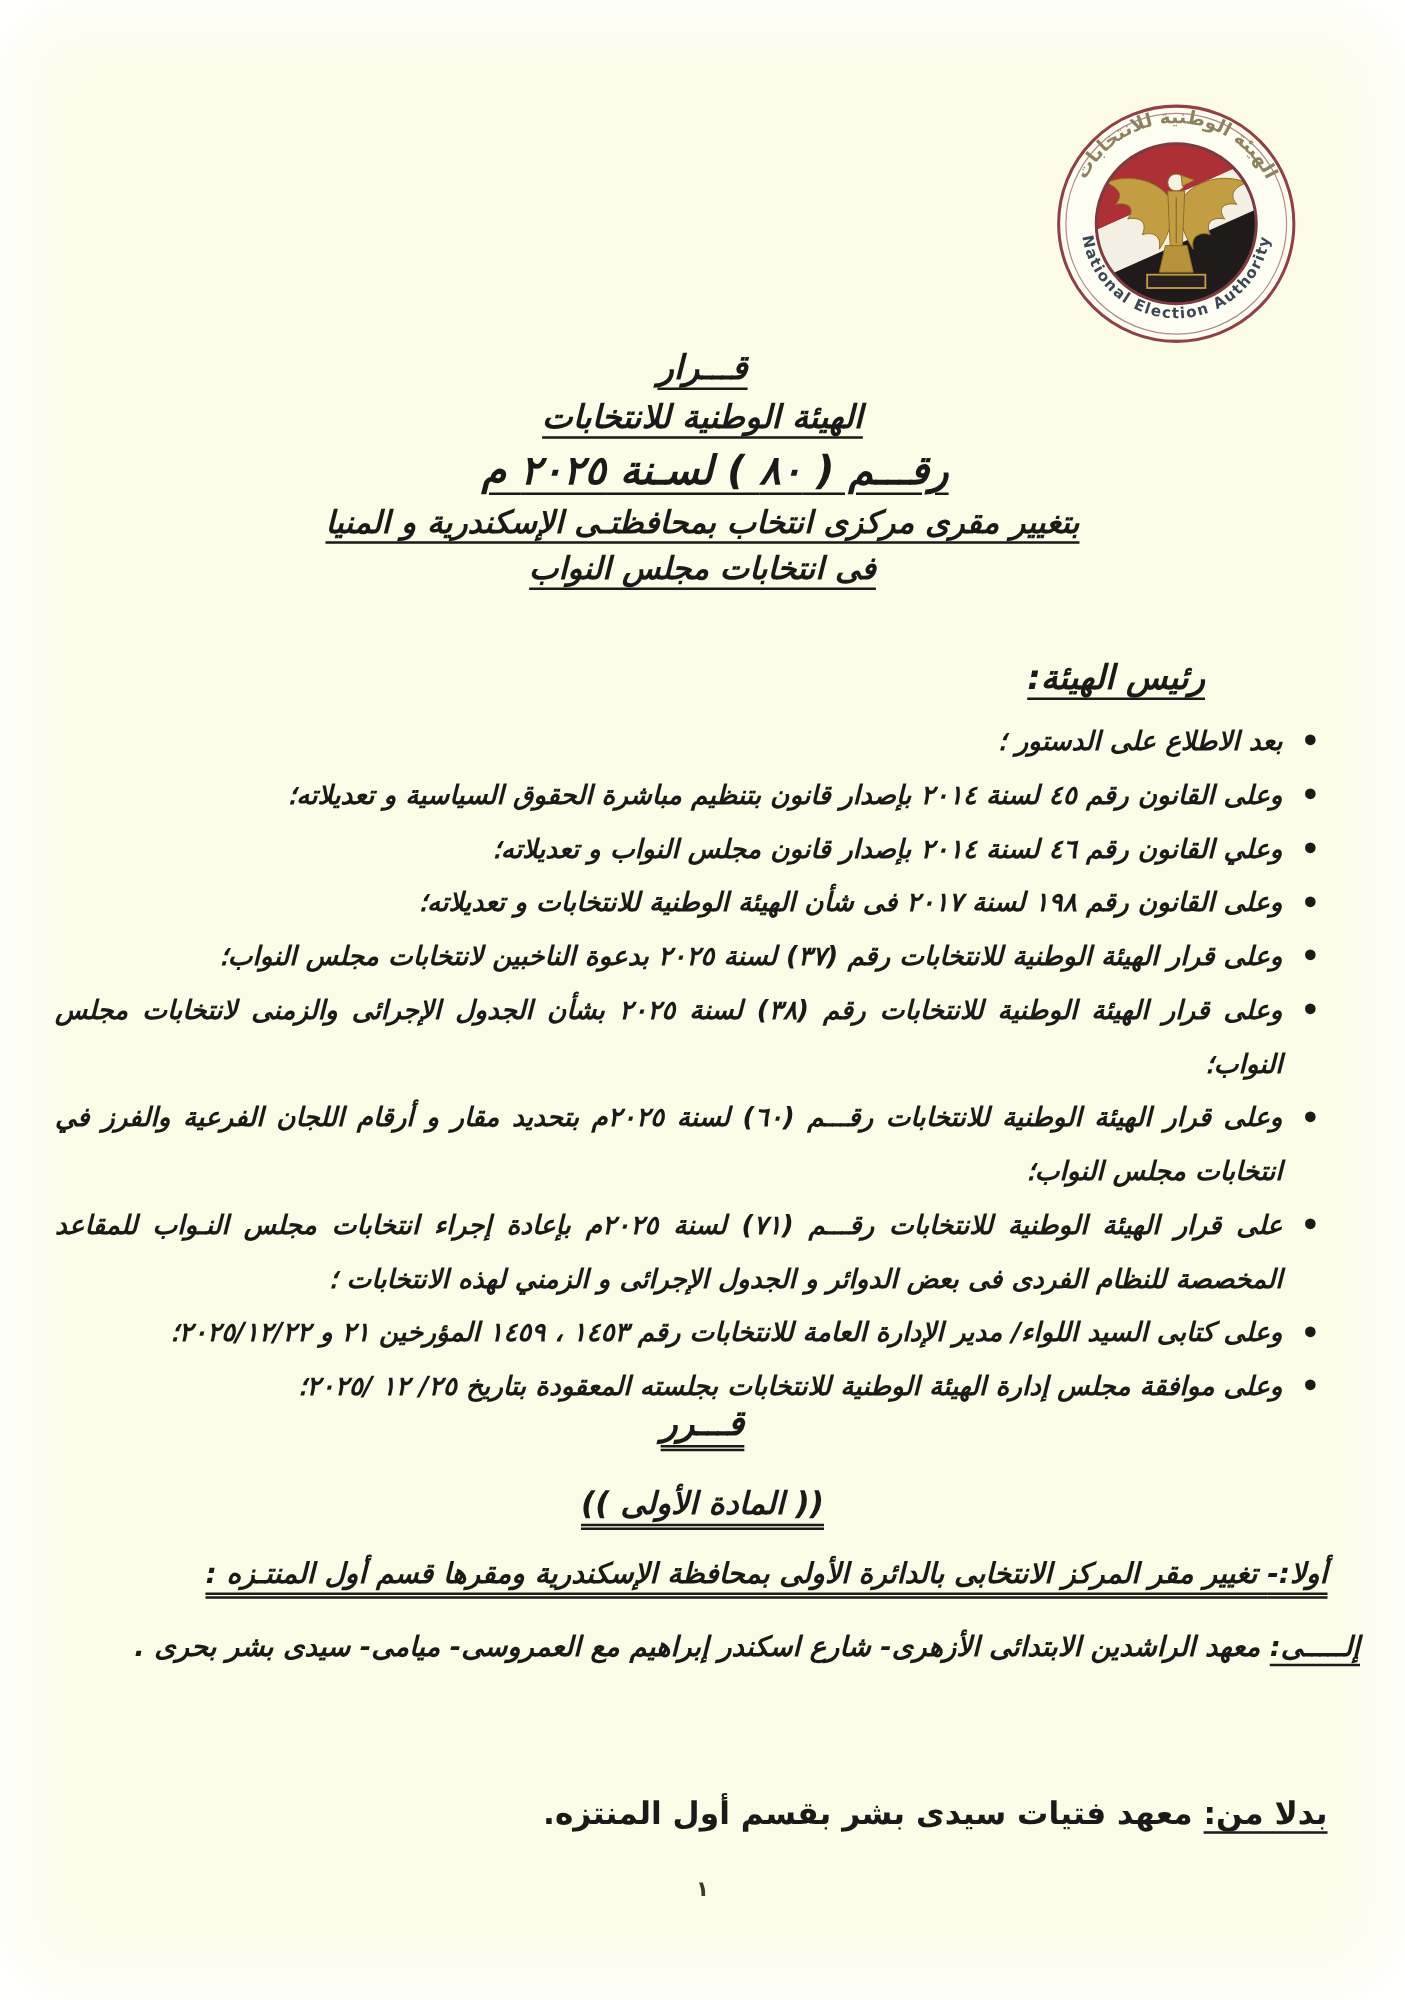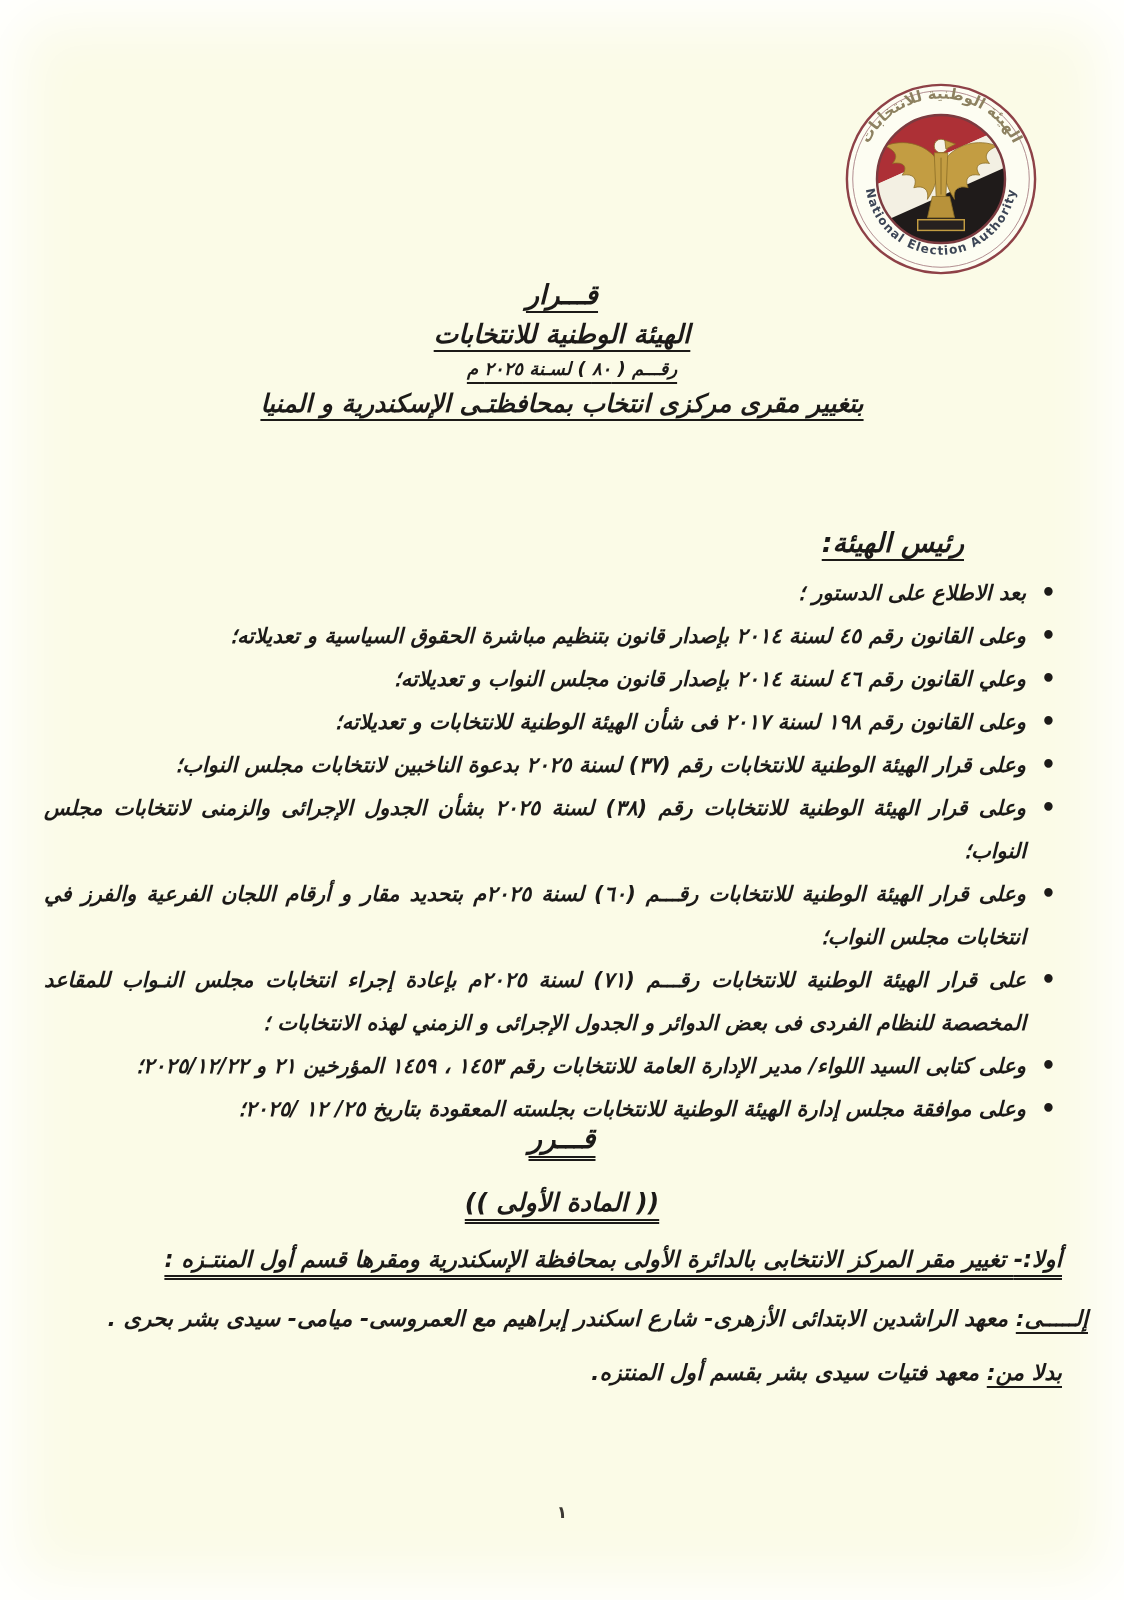--- a/index.html
+++ b/index.html
@@ -20,21 +20,21 @@
   .title-block{position:absolute;top:281px;left:0;right:0;text-align:center;}
   .title-block .t{
     display:inline-block;
     font-weight:bold;font-style:italic;
     text-decoration:underline;
     text-decoration-thickness:2px;
     text-underline-offset:7px;
   }
   .t1{font-size:27px;margin-bottom:13px;}
   .t2{font-size:26px;margin-bottom:13px;}
-  .t3{font-size:18px;margin-bottom:13px;margin-left:20px;}
+  .t3{font-size:32px;margin-bottom:13px;margin-left:20px;}
   .t4{font-size:25px;margin-bottom:12px;}
   .t5{font-size:25px;}
   .title-block div{line-height:1;}
   
   .chairman{
     position:absolute;top:527px;right:160px;
     font-size:27px;font-weight:bold;font-style:italic;
     text-decoration:underline;text-decoration-thickness:2px;text-underline-offset:7px;margin-left:23px;
   }
   
@@ -80,22 +80,22 @@
   }
   .clause .underlined-line{
     text-decoration:underline double;
     text-decoration-thickness:1.5px;text-underline-offset:8px;
   }
   .to-line{
     position:absolute;top:1302px;right:36px;left:28px;
     font-size:22px;font-weight:bold;font-style:italic;line-height:1.5;
   }
   .instead-line{
-    position:absolute;top:1356px;right:62px;left:40px;
-    font-size:22px;font-weight:bold;font-style:italic;line-height:1.5;
+    position:absolute;top:1432px;right:62px;left:40px;
+    font-size:25px;font-weight:bold;line-height:1.5;
   }
   .lbl{
     text-decoration:underline;
     text-decoration-thickness:2px;text-underline-offset:6px;
   }
   
   .page-number{
     position:absolute;top:1502px;left:0;right:0;text-align:center;
     font-size:17px;font-weight:bold;color:#3b3833;
   }
@@ -145,20 +145,21 @@
     <text font-size="12.5" font-weight="bold" fill="#3d4656" letter-spacing="1.2" font-family="DejaVu Sans, sans-serif">
       <textPath href="#arcBottom" startOffset="50%" text-anchor="middle">National Election Authority</textPath>
     </text>
   </svg>
 
   <div class="title-block">
     <div><span class="t t1">قـــرار</span></div>
     <div><span class="t t2">الهيئة الوطنية للانتخابات</span></div>
     <div><span class="t t3">رقـــم ( ٨٠ ) لسـنة ٢٠٢٥ م</span></div>
     <div><span class="t t4">بتغيير مقرى مركزى انتخاب بمحافظتـى الإسكندرية و المنيا</span></div>
+    <div><span class="t t5">فى انتخابات مجلس النواب</span></div>
   </div>
 
   <div class="chairman">رئيس الهيئة:</div>
 
   <ul class="preamble">
     <li>بعد الاطلاع على الدستور ؛</li>
     <li>وعلى القانون رقم ٤٥ لسنة ٢٠١٤ بإصدار قانون بتنظيم مباشرة الحقوق السياسية و تعديلاته؛</li>
     <li>وعلي القانون رقم ٤٦ لسنة ٢٠١٤ بإصدار قانون  مجلس النواب و تعديلاته؛</li>
     <li>وعلى القانون رقم ١٩٨ لسنة ٢٠١٧ فى شأن الهيئة الوطنية للانتخابات و تعديلاته؛</li>
     <li>وعلى قرار الهيئة الوطنية للانتخابات رقم (٣٧) لسنة ٢٠٢٥ بدعوة الناخبين لانتخابات مجلس النواب؛</li>

